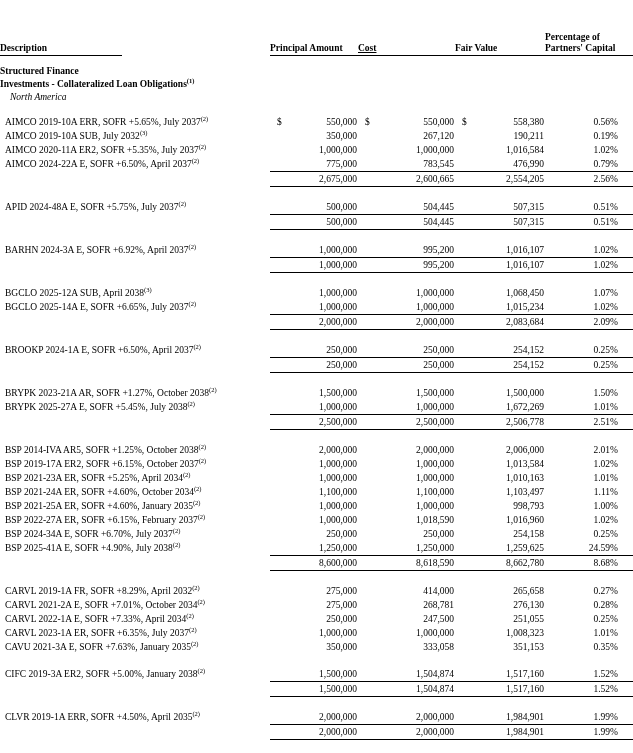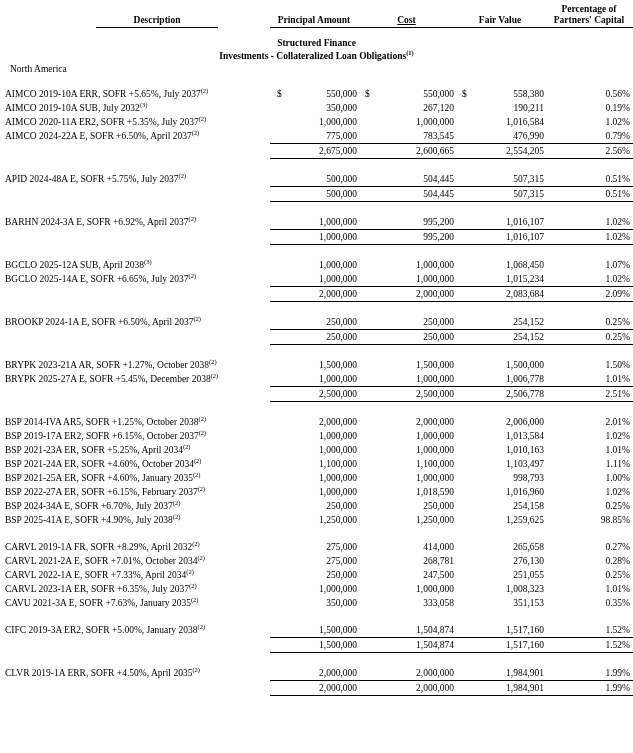--- a/index.html
+++ b/index.html
@@ -16,48 +16,48 @@
 
   sup.fnref { font-size: 6.5px; line-height: 0; vertical-align: super; }
 
   
   .thead {
     display: flex;
     align-items: flex-end;
     font-weight: bold;
     margin-bottom: 9px;
   }
-  .hcell { text-align: center; line-height: 11px; }
-  .hcell.desc { flex: 1; padding-left: 44px; }
+  .hcell { text-align: left; line-height: 11px; margin-top: 28px; }
+  .hcell.desc { flex: 1; }
   .hcell.desc .hu {
     display: inline-block;
     width: 122px;
     border-bottom: 1px solid #000;
     padding-bottom: 1px;
   }
   .hcell.num { border-bottom: 1px solid #000; padding-bottom: 1px; }
   .hcell.principal { width: 88px; }
   .hcell.cost { width: 97px; text-decoration: underline; }
   .hcell.fair { width: 90px; }
   .hcell.pct { width: 88px; }
 
   
-  .title { font-weight: bold; padding-left: 0; line-height: 13px; text-align: center; }
-  .region { padding-left: 10px; line-height: 13px; margin-bottom: 11px; }
+  .title { font-weight: bold; padding-left: 0; line-height: 13px; }
+  .region { font-style: italic; padding-left: 10px; line-height: 13px; margin-bottom: 11px; }
 
   
   .group { margin-bottom: 13px; }
   .group:last-child { margin-bottom: 0; }
   .row { display: flex; height: 14px; line-height: 14px; }
   .cell.desc { flex: 1; padding-left: 5px; white-space: nowrap; overflow: hidden; }
   .cell.num { position: relative; text-align: right; white-space: nowrap; }
   .cell.principal { width: 88px; padding-right: 1px; }
   .cell.cost { width: 97px; padding-right: 1px; }
   .cell.fair { width: 90px; padding-right: 1px; }
-  .cell.pct { width: 88px; padding-right: 3px; font-family: Liberation Serif, serif; }
+  .cell.pct { width: 88px; padding-right: 15px; font-family: Liberation Serif, serif; }
   .dollar { position: absolute; left: 7px; }
 
   .row.subtotal { height: 16px; line-height: 14px; align-items: center; }
   .row.subtotal .cell.num {
     border-top: 1px solid #000;
     border-bottom: 1px solid #000;
   }
 </style>
 </head>
 <body>
@@ -204,24 +204,24 @@
       </div>
       <div class="group">
         <div class="row data">
           <div class="cell desc"><span>BRYPK 2023-21A AR, SOFR +1.27%, October 2038</span><sup class="fnref">(2)</sup></div>
           <div class="cell num principal"><span class="val">1,500,000</span></div>
           <div class="cell num cost"><span class="val">1,500,000</span></div>
           <div class="cell num fair"><span class="val">1,500,000</span></div>
           <div class="cell num pct"><span class="val">1.50%</span></div>
         </div>
         <div class="row data">
-          <div class="cell desc"><span>BRYPK 2025-27A E, SOFR +5.45%, December 2038</span><sup class="fnref">(2)</sup></div>
-          <div class="cell num principal"><span class="val">1,000,000</span></div>
-          <div class="cell num cost"><span class="val">1,000,000</span></div>
-          <div class="cell num fair"><span class="val">1,006,778</span></div>
+          <div class="cell desc"><span>BRYPK 2025-27A E, SOFR +5.45%, July 2038</span><sup class="fnref">(2)</sup></div>
+          <div class="cell num principal"><span class="val">1,000,000</span></div>
+          <div class="cell num cost"><span class="val">1,000,000</span></div>
+          <div class="cell num fair"><span class="val">1,672,269</span></div>
           <div class="cell num pct"><span class="val">1.01%</span></div>
         </div>
         <div class="row subtotal">
           <div class="cell desc"></div>
           <div class="cell num principal"><span class="val">2,500,000</span></div>
           <div class="cell num cost"><span class="val">2,500,000</span></div>
           <div class="cell num fair"><span class="val">2,506,778</span></div>
           <div class="cell num pct"><span class="val">2.51%</span></div>
         </div>
       </div>
@@ -273,21 +273,28 @@
           <div class="cell num principal"><span class="val">250,000</span></div>
           <div class="cell num cost"><span class="val">250,000</span></div>
           <div class="cell num fair"><span class="val">254,158</span></div>
           <div class="cell num pct"><span class="val">0.25%</span></div>
         </div>
         <div class="row data">
           <div class="cell desc"><span>BSP 2025-41A E, SOFR +4.90%, July 2038</span><sup class="fnref">(2)</sup></div>
           <div class="cell num principal"><span class="val">1,250,000</span></div>
           <div class="cell num cost"><span class="val">1,250,000</span></div>
           <div class="cell num fair"><span class="val">1,259,625</span></div>
-          <div class="cell num pct"><span class="val">98.85%</span></div>
+          <div class="cell num pct"><span class="val">24.59%</span></div>
+        </div>
+        <div class="row subtotal">
+          <div class="cell desc"></div>
+          <div class="cell num principal"><span class="val">8,600,000</span></div>
+          <div class="cell num cost"><span class="val">8,618,590</span></div>
+          <div class="cell num fair"><span class="val">8,662,780</span></div>
+          <div class="cell num pct"><span class="val">8.68%</span></div>
         </div>
       </div>
       <div class="group">
         <div class="row data">
           <div class="cell desc"><span>CARVL 2019-1A FR, SOFR +8.29%, April 2032</span><sup class="fnref">(2)</sup></div>
           <div class="cell num principal"><span class="val">275,000</span></div>
           <div class="cell num cost"><span class="val">414,000</span></div>
           <div class="cell num fair"><span class="val">265,658</span></div>
           <div class="cell num pct"><span class="val">0.27%</span></div>
         </div>

